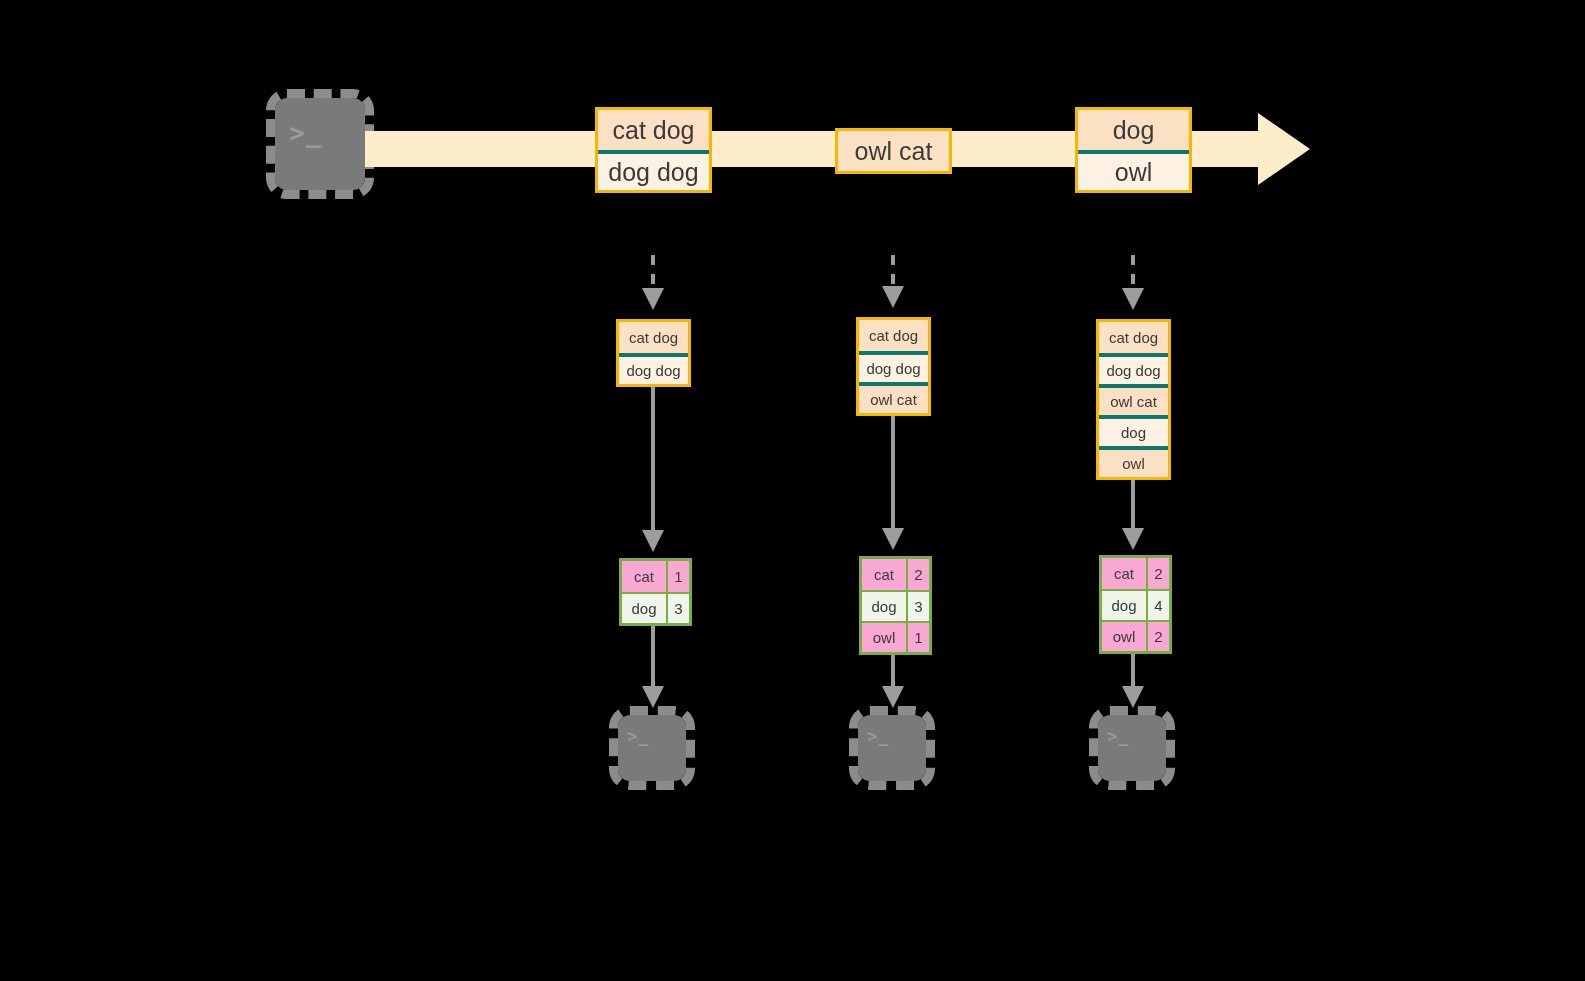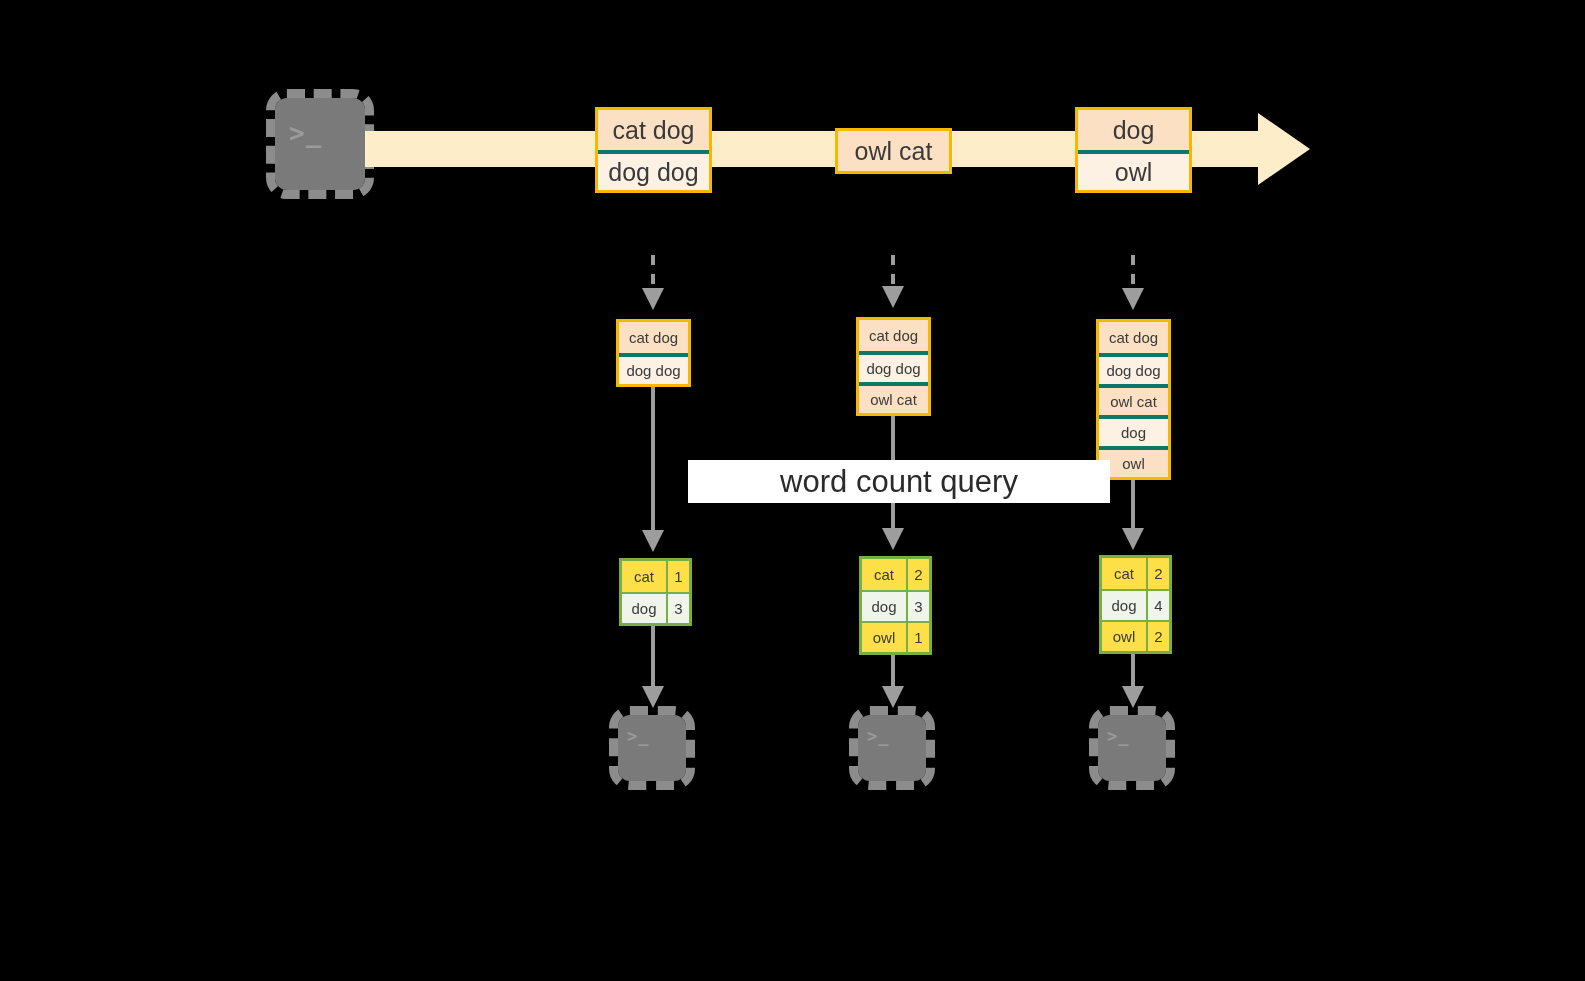--- a/index.html
+++ b/index.html
@@ -99,21 +99,21 @@
   .gcell-k, .gcell-v {
     box-sizing: border-box;
     display: flex;
     align-items: center;
     justify-content: center;
     font-size: 15px;
     color: #3a3a3a;
   }
   .gcell-k { width: 44px; }
   .gcell-v { width: 23px; border-left: 2px solid #79ae42; }
-  .gshade-a { background: #fde047; }
+  .gshade-a { background: #f9a8d4; }
   .gshade-b { background: #f0f5ec; }
 
   
   .vline {
     position: absolute;
     width: 4px;
     background: #9d9d9d;
     z-index: 1;
   }
   .vline.dashed {
@@ -266,17 +266,14 @@
   </div>
 
   <div class="vline" style="left:1131px; top:650px; height:40px;"></div>
   <div class="vhead" style="left:1122px; top:686px;"></div>
 
   <div class="term" style="left:1098px; top:715px; width:68px; height:66px;">
     <div class="term-hatch"></div>
     <div class="term-glyph" style="left:9px; top:13px; font-size:17px;">&gt;_</div>
   </div>
 
-  <div class="qlabel" style="left:688px; top:460px; width:422px; height:43px;">
-    <span>word count query</span>
-  </div>
 
 </div>
 
 </body></html>

